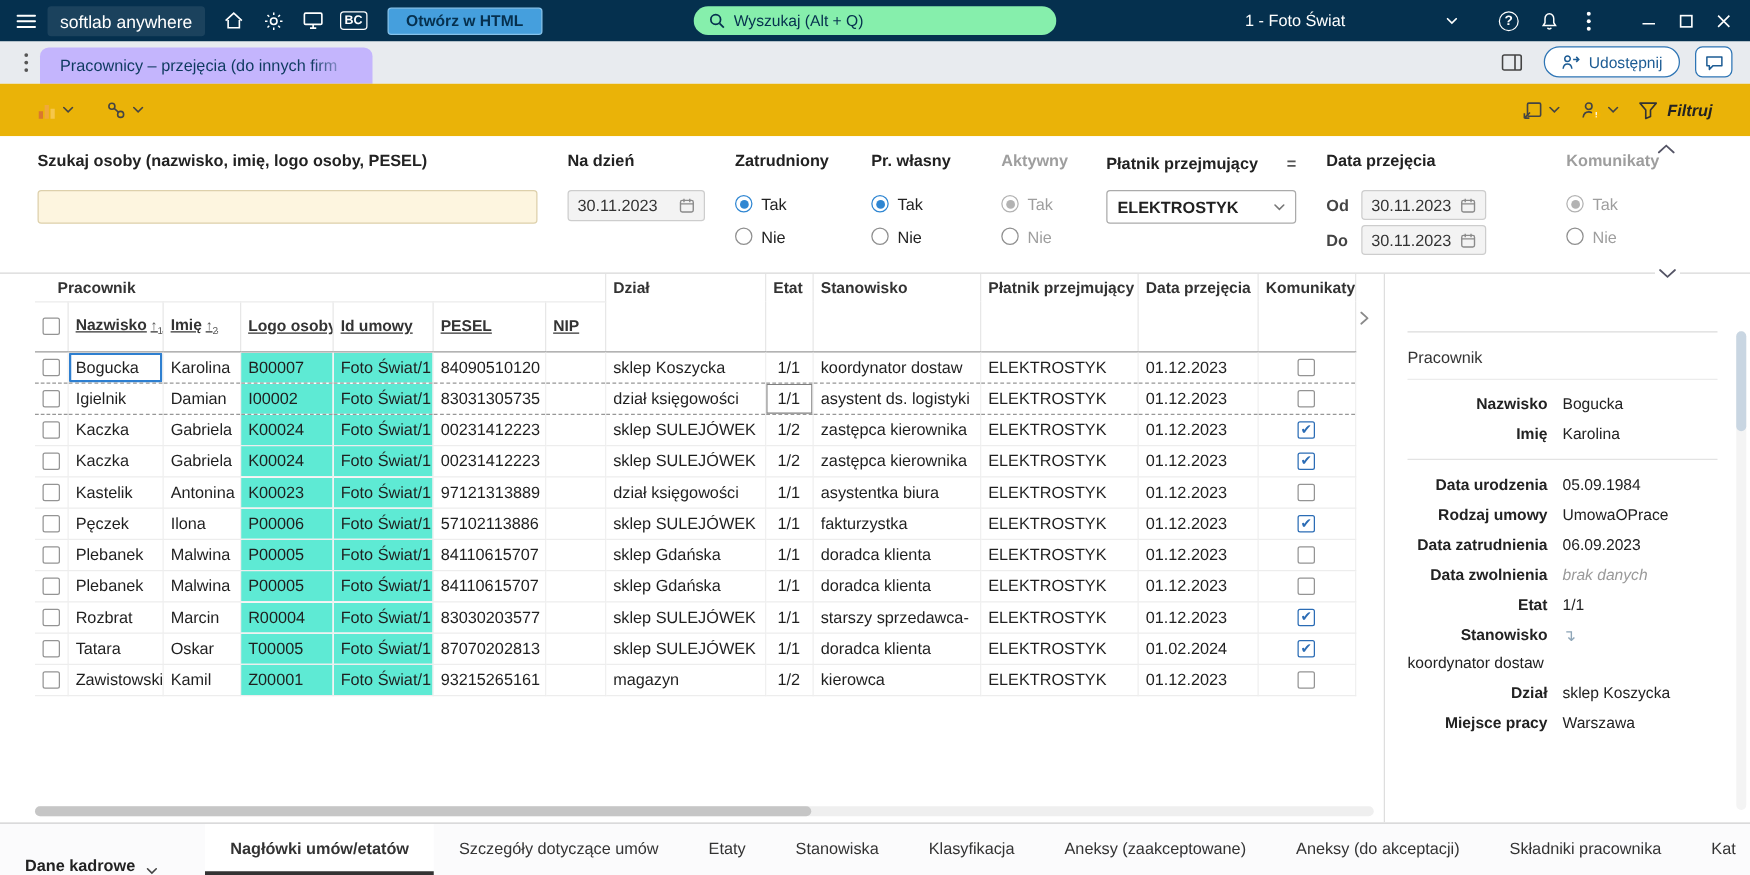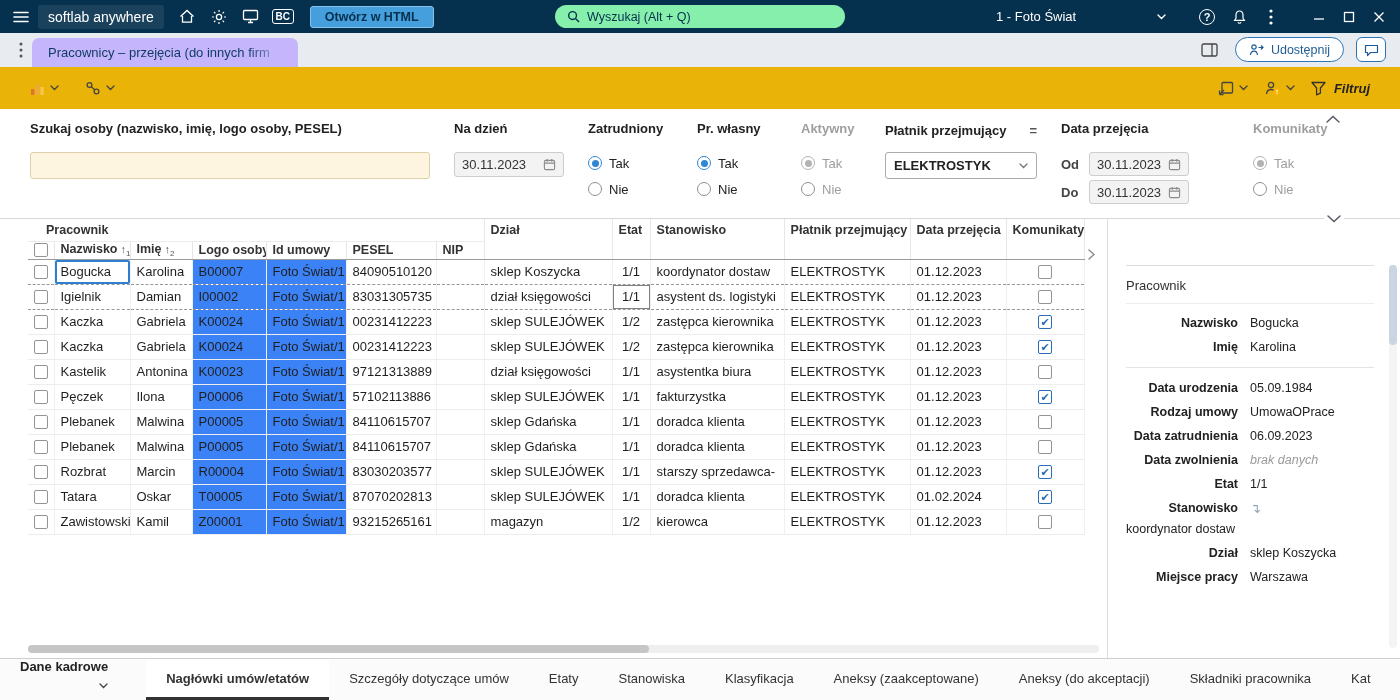--- a/index.html
+++ b/index.html
@@ -92,26 +92,26 @@
     background:#fff; z-index:5; }
 
   
   .content { flex:1 1 auto; display:flex; position:relative; overflow:hidden; }
   .table-area { width:1108px; flex:0 0 1108px; position:relative; padding-left:28px;
     border-right:1px solid #dedede; overflow:hidden; }
   table.grid { border-collapse:collapse; table-layout:fixed; width:1056px; }
   .grid th, .grid td { padding:0 6px; white-space:nowrap; overflow:hidden; text-align:left; }
   .grid thead th { font-size:12.5px; font-weight:bold; color:#333; border-right:1px solid #e7e7e7; }
   .hrow1 th { height:22px; vertical-align:top; padding-top:4px; }
-  .hrow2 th { height:18px; border-bottom:1px solid #9b9b9b; }
+  .hrow2 th { height:40px; border-bottom:1px solid #9b9b9b;text-decoration:underline; }
   .th-group { padding-left:18px !important; border-bottom:1px solid #ececec; }
   .th-flat { border-bottom:1px solid #9b9b9b; }
   .grid tbody td { height:25px; font-size:13px; color:#1f1f1f; border-bottom:1px solid #ededed;
     border-right:1px solid #f0f0f0; }
-  td.yellow { background:#3b82f6; }
+  td.yellow { background:#5eead4; }
   td.c-logo { color:#114d85; }
   td.c-etat { text-align:center; }
   td.col-kom, td.col-check, th.th-check { text-align:center; }
   tr.selected td, tr.cursor td { border-bottom:1px dashed #979797; }
   tr.selected td.c-nazwisko { box-shadow:inset 0 0 0 2px #2e7fd0; border-radius:2px; }
   tr.cursor td.c-etat { box-shadow:inset 0 0 0 1px #808080; }
   .cb { display:inline-block; width:14px; height:14px; border:1px solid #949494; border-radius:2px;
     background:#fff; line-height:12px; text-align:center; font-size:11px; color:#2b6cb5;
     font-weight:bold; cursor:pointer; vertical-align:middle; }
   .cb.checked { border-color:#2b6cb5; }
@@ -135,21 +135,21 @@
   .drill { color:#8fa6b8; font-size:13px; }
   .detail-divider { grid-column:1 / -1; border-top:1px solid #e3e3e3; margin:3px 0; }
   .vscroll { position:absolute; right:3px; top:46px; bottom:10px; width:8px; background:#f4f4f4;
     border-radius:4px; cursor:pointer; }
   .vthumb { width:8px; height:80px; background:#c9d6e2; border-radius:4px; }
 
   
   .bottombar { flex:0 0 42px; background:#fbfbfc; border-top:1px solid #cfcfcf; display:flex;
     align-items:stretch; padding-left:20px; overflow:hidden; }
   .section-select { display:flex; align-items:flex-end; gap:9px; font-weight:bold; color:#222;
-    padding-right:38px; cursor:pointer; white-space:nowrap;flex-direction:column; }
+    padding-right:38px; cursor:pointer; white-space:nowrap; }
   .btabs { display:flex; align-items:stretch; overflow:hidden; }
   .btab { display:flex; align-items:center; padding:0 20px; color:#333; white-space:nowrap;
     border-bottom:3px solid transparent; cursor:pointer; }
   .btab.active { font-weight:bold; background:#fff; border-bottom-color:#333; }
 </style>
 </head>
 <body>
 
 <div class="app">
 

